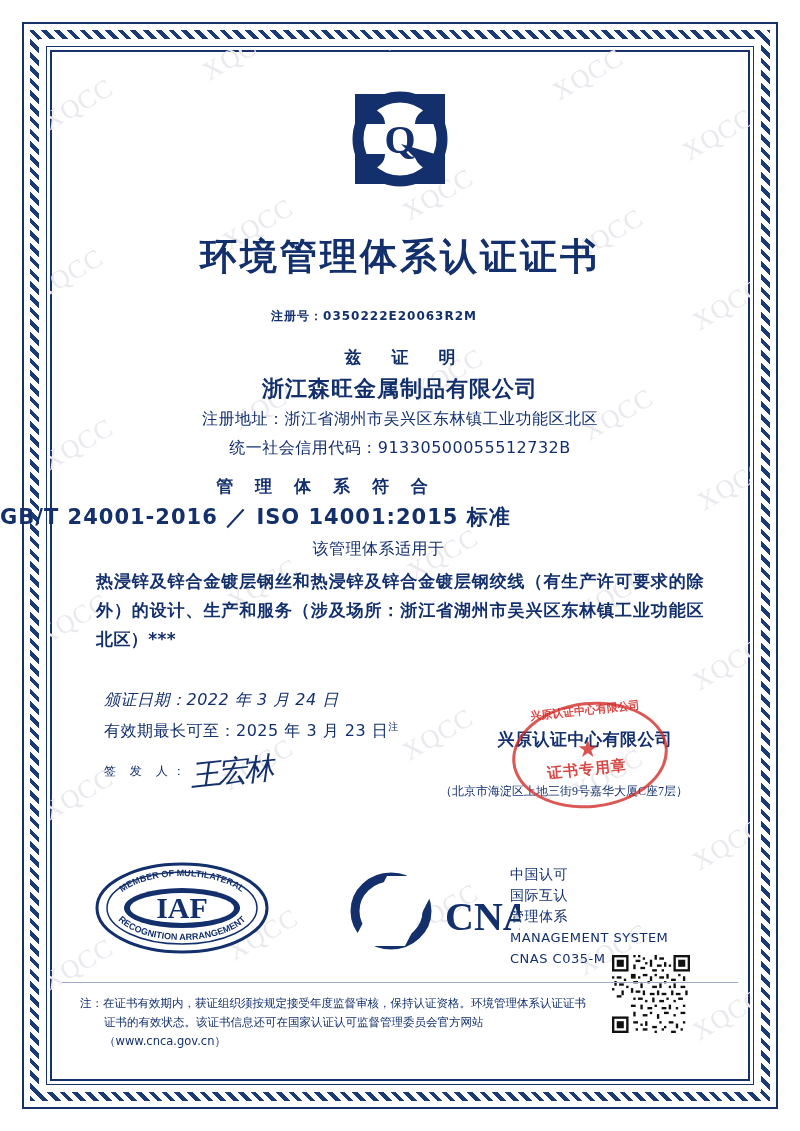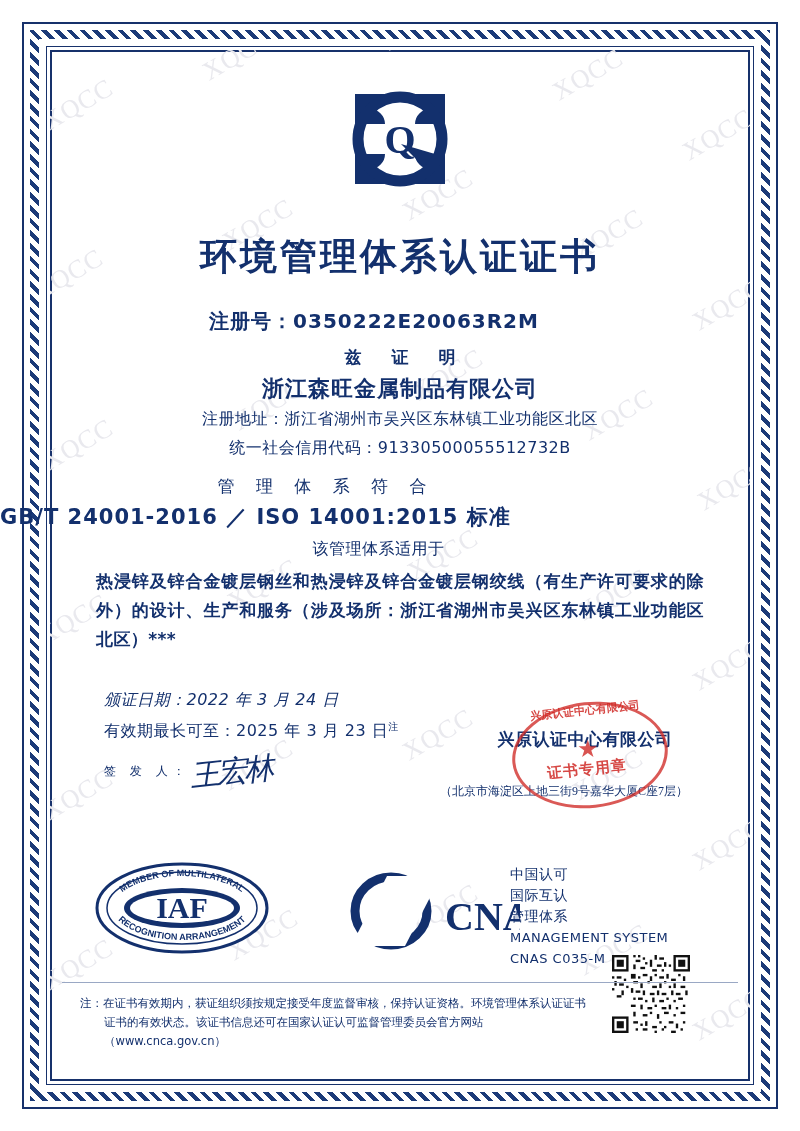--- a/index.html
+++ b/index.html
@@ -53,21 +53,21 @@
     width:130px;height:130px;
   }
   
   .cert-title{
     position:absolute;top:232px;left:0;width:800px;text-align:center;
     font-family:Liberation Serif, serif;
     font-weight:bold;font-size:37px;letter-spacing:3px;color:#13306d;
   }
   .reg-no{
     position:absolute;top:308px;left:0;width:639px;text-align:center;
-    font-size:20px;font-weight:bold;color:#13306d;letter-spacing:1px;
+    font-size:12px;font-weight:bold;color:#13306d;letter-spacing:1px;
     padding-left:109px;box-sizing:border-box;
   }
   .hereby{
     position:absolute;top:346px;left:0;width:800px;text-align:center;
     font-size:17px;font-weight:bold;color:#13306d;letter-spacing:12px;
     padding-left:12px;box-sizing:border-box;
   }
   .company{
     position:absolute;top:374px;left:0;width:800px;text-align:center;
     font-size:22px;font-weight:bold;color:#13306d;letter-spacing:1px;
@@ -75,21 +75,21 @@
   .addr{
     position:absolute;top:409px;left:0;width:800px;text-align:center;
     font-size:16px;color:#13306d;letter-spacing:.5px;
   }
   .credit{
     position:absolute;top:438px;left:0;width:800px;text-align:center;
     font-size:16px;color:#13306d;letter-spacing:.5px;
   }
   .conform{
     position:absolute;top:475px;left:0;width:644px;text-align:center;
-    font-size:17px;font-weight:normal;color:#13306d;letter-spacing:8px;
+    font-size:17px;font-weight:bold;color:#13306d;letter-spacing:8px;
     padding-left:8px;box-sizing:border-box;
   }
   .standard{
     position:absolute;top:503px;left:0;width:800px;text-align:left;
     font-size:21px;font-weight:bold;color:#13306d;letter-spacing:1px;
   }
   .applies{
     position:absolute;top:539px;left:0;width:757px;text-align:center;
     font-size:16px;color:#13306d;letter-spacing:.5px;
   }

